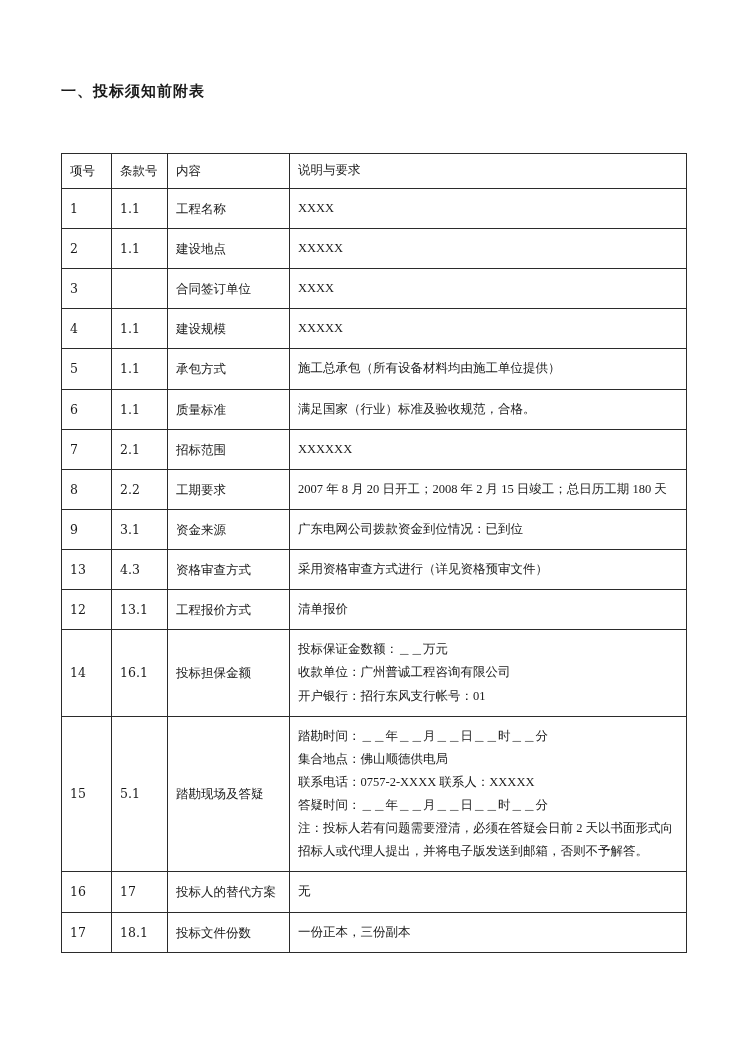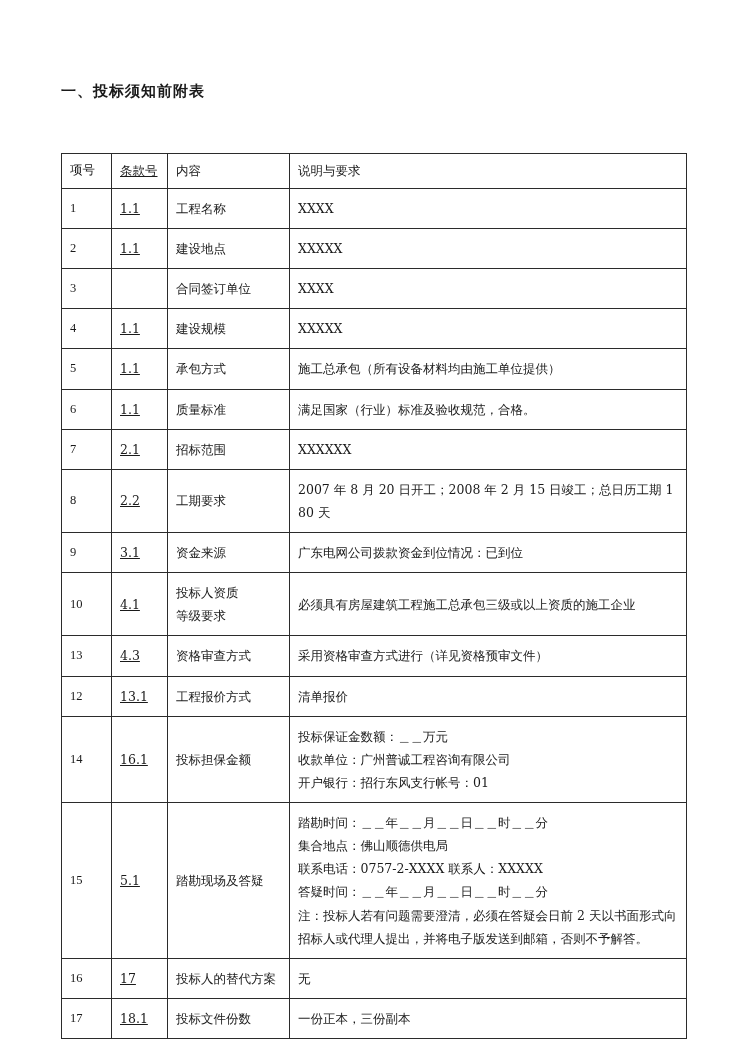--- a/index.html
+++ b/index.html
@@ -36,24 +36,24 @@
     padding: 8px 8px;
     vertical-align: middle;
     text-align: left;
     font-weight: normal;
     line-height: 1.75;
     word-break: break-all;
   }
   table.main-table th {
     padding: 6px 8px;
   }
-  .col-no     { width: 50px; font-family: Liberation Serif, serif; }
-  .col-clause { width: 56px; text-decoration: underline; }
+  .col-no     { width: 50px; }
+  .col-clause { width: 56px; }
   .col-content{ width: 122px; }
-  .col-desc   { width: 397px; }
+  .col-desc   { width: 397px; font-family: Liberation Serif, serif; }
   td .line { line-height: 1.85; }
   .roomy td { padding-top: 10px; padding-bottom: 10px; }
 </style>
 </head>
 <body>
 
 <div class="page">
   <div class="doc-title">一、投标须知前附表</div>
 
   <table class="main-table">
@@ -187,35 +187,20 @@
           </td>
           <td class="col-content">
             <div class="line">资金来源</div>
           </td>
           <td class="col-desc">
             <div class="line">广东电网公司拨款资金到位情况：已到位</div>
           </td>
         </tr>
         <tr>
           <td class="col-no">
-            <div class="line">10</div>
-          </td>
-          <td class="col-clause">
-            <div class="line">4.1</div>
-          </td>
-          <td class="col-content">
-            <div class="line">投标人资质</div>
-            <div class="line">等级要求</div>
-          </td>
-          <td class="col-desc">
-            <div class="line">必须具有房屋建筑工程施工总承包三级或以上资质的施工企业</div>
-          </td>
-        </tr>
-        <tr>
-          <td class="col-no">
             <div class="line">13</div>
           </td>
           <td class="col-clause">
             <div class="line">4.3</div>
           </td>
           <td class="col-content">
             <div class="line">资格审查方式</div>
           </td>
           <td class="col-desc">
             <div class="line">采用资格审查方式进行（详见资格预审文件）</div>

